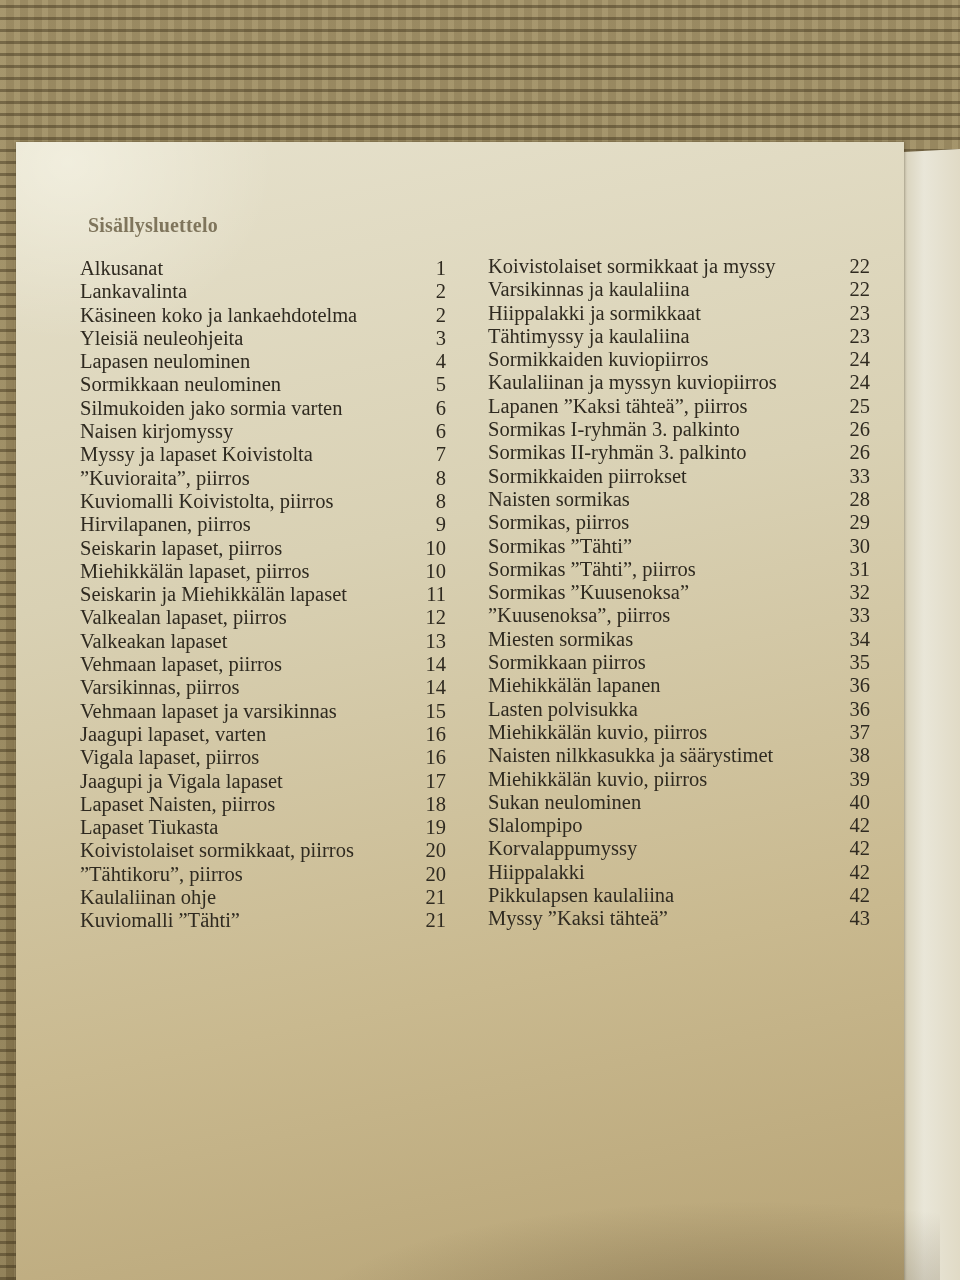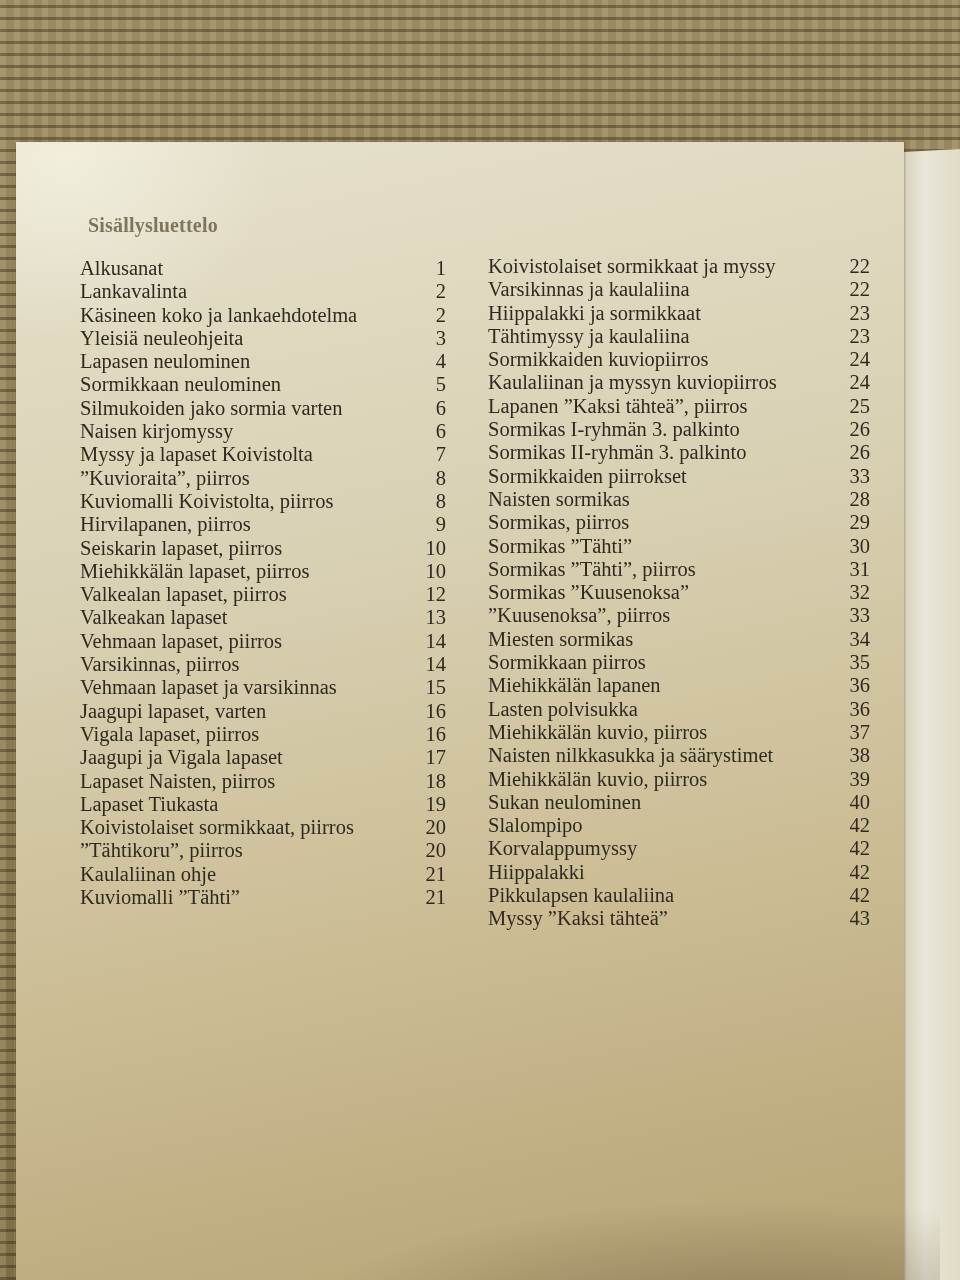--- a/index.html
+++ b/index.html
@@ -106,20 +106,24 @@
     </div>
     <div class="row">
       <span class="lbl">Seiskarin lapaset, piirros</span>
       <span class="num">10</span>
     </div>
     <div class="row">
       <span class="lbl">Miehikkälän lapaset, piirros</span>
       <span class="num">10</span>
     </div>
     <div class="row">
+      <span class="lbl">Seiskarin ja Miehikkälän lapaset</span>
+      <span class="num">11</span>
+    </div>
+    <div class="row">
       <span class="lbl">Valkealan lapaset, piirros</span>
       <span class="num">12</span>
     </div>
     <div class="row">
       <span class="lbl">Valkeakan lapaset</span>
       <span class="num">13</span>
     </div>
     <div class="row">
       <span class="lbl">Vehmaan lapaset, piirros</span>
       <span class="num">14</span>

